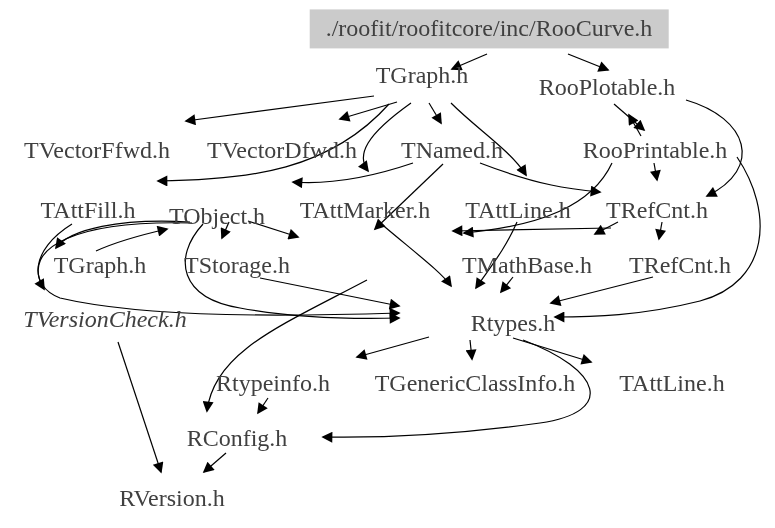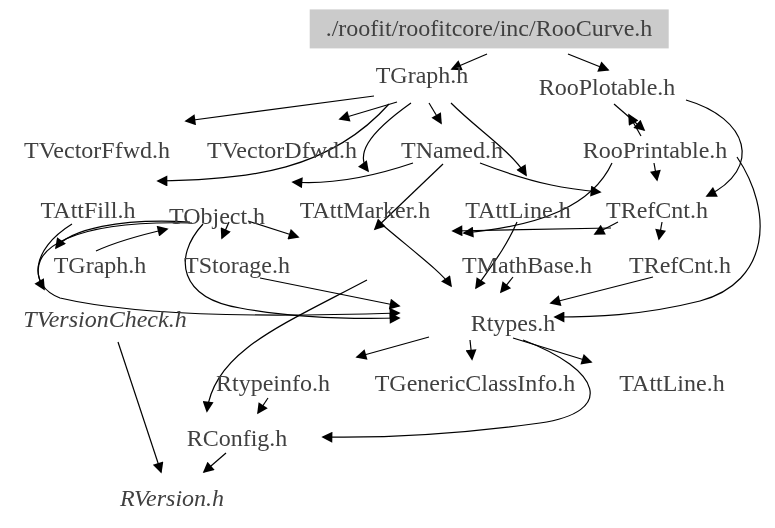--- a/index.html
+++ b/index.html
@@ -93,14 +93,14 @@
     <div class="node" style="left: 100px; top: 266px;">TGraph.h</div>
     <div class="node" style="left: 237px; top: 266px;">TStorage.h</div>
     <div class="node" style="left: 527px; top: 266px;">TMathBase.h</div>
     <div class="node" style="left: 680px; top: 266px;">TRefCnt.h</div>
     <div class="node" style="left: 105px; top: 320px; font-style: italic;">TVersionCheck.h</div>
     <div class="node" style="left: 473px; top: 324px; margin-left: 40px;">Rtypes.h</div>
     <div class="node" style="left: 273px; top: 384px;">Rtypeinfo.h</div>
     <div class="node" style="left: 475px; top: 384px;">TGenericClassInfo.h</div>
     <div class="node" style="left: 672px; top: 384px;">TAttLine.h</div>
     <div class="node" style="left: 237px; top: 439px;">RConfig.h</div>
-    <div class="node" style="left: 172px; top: 499px; font-style: italic;">RVersion.h</div>
+    <div class="node" style="left: 172px; top: 499px;">RVersion.h</div>
   </div>
 
 </body></html>

